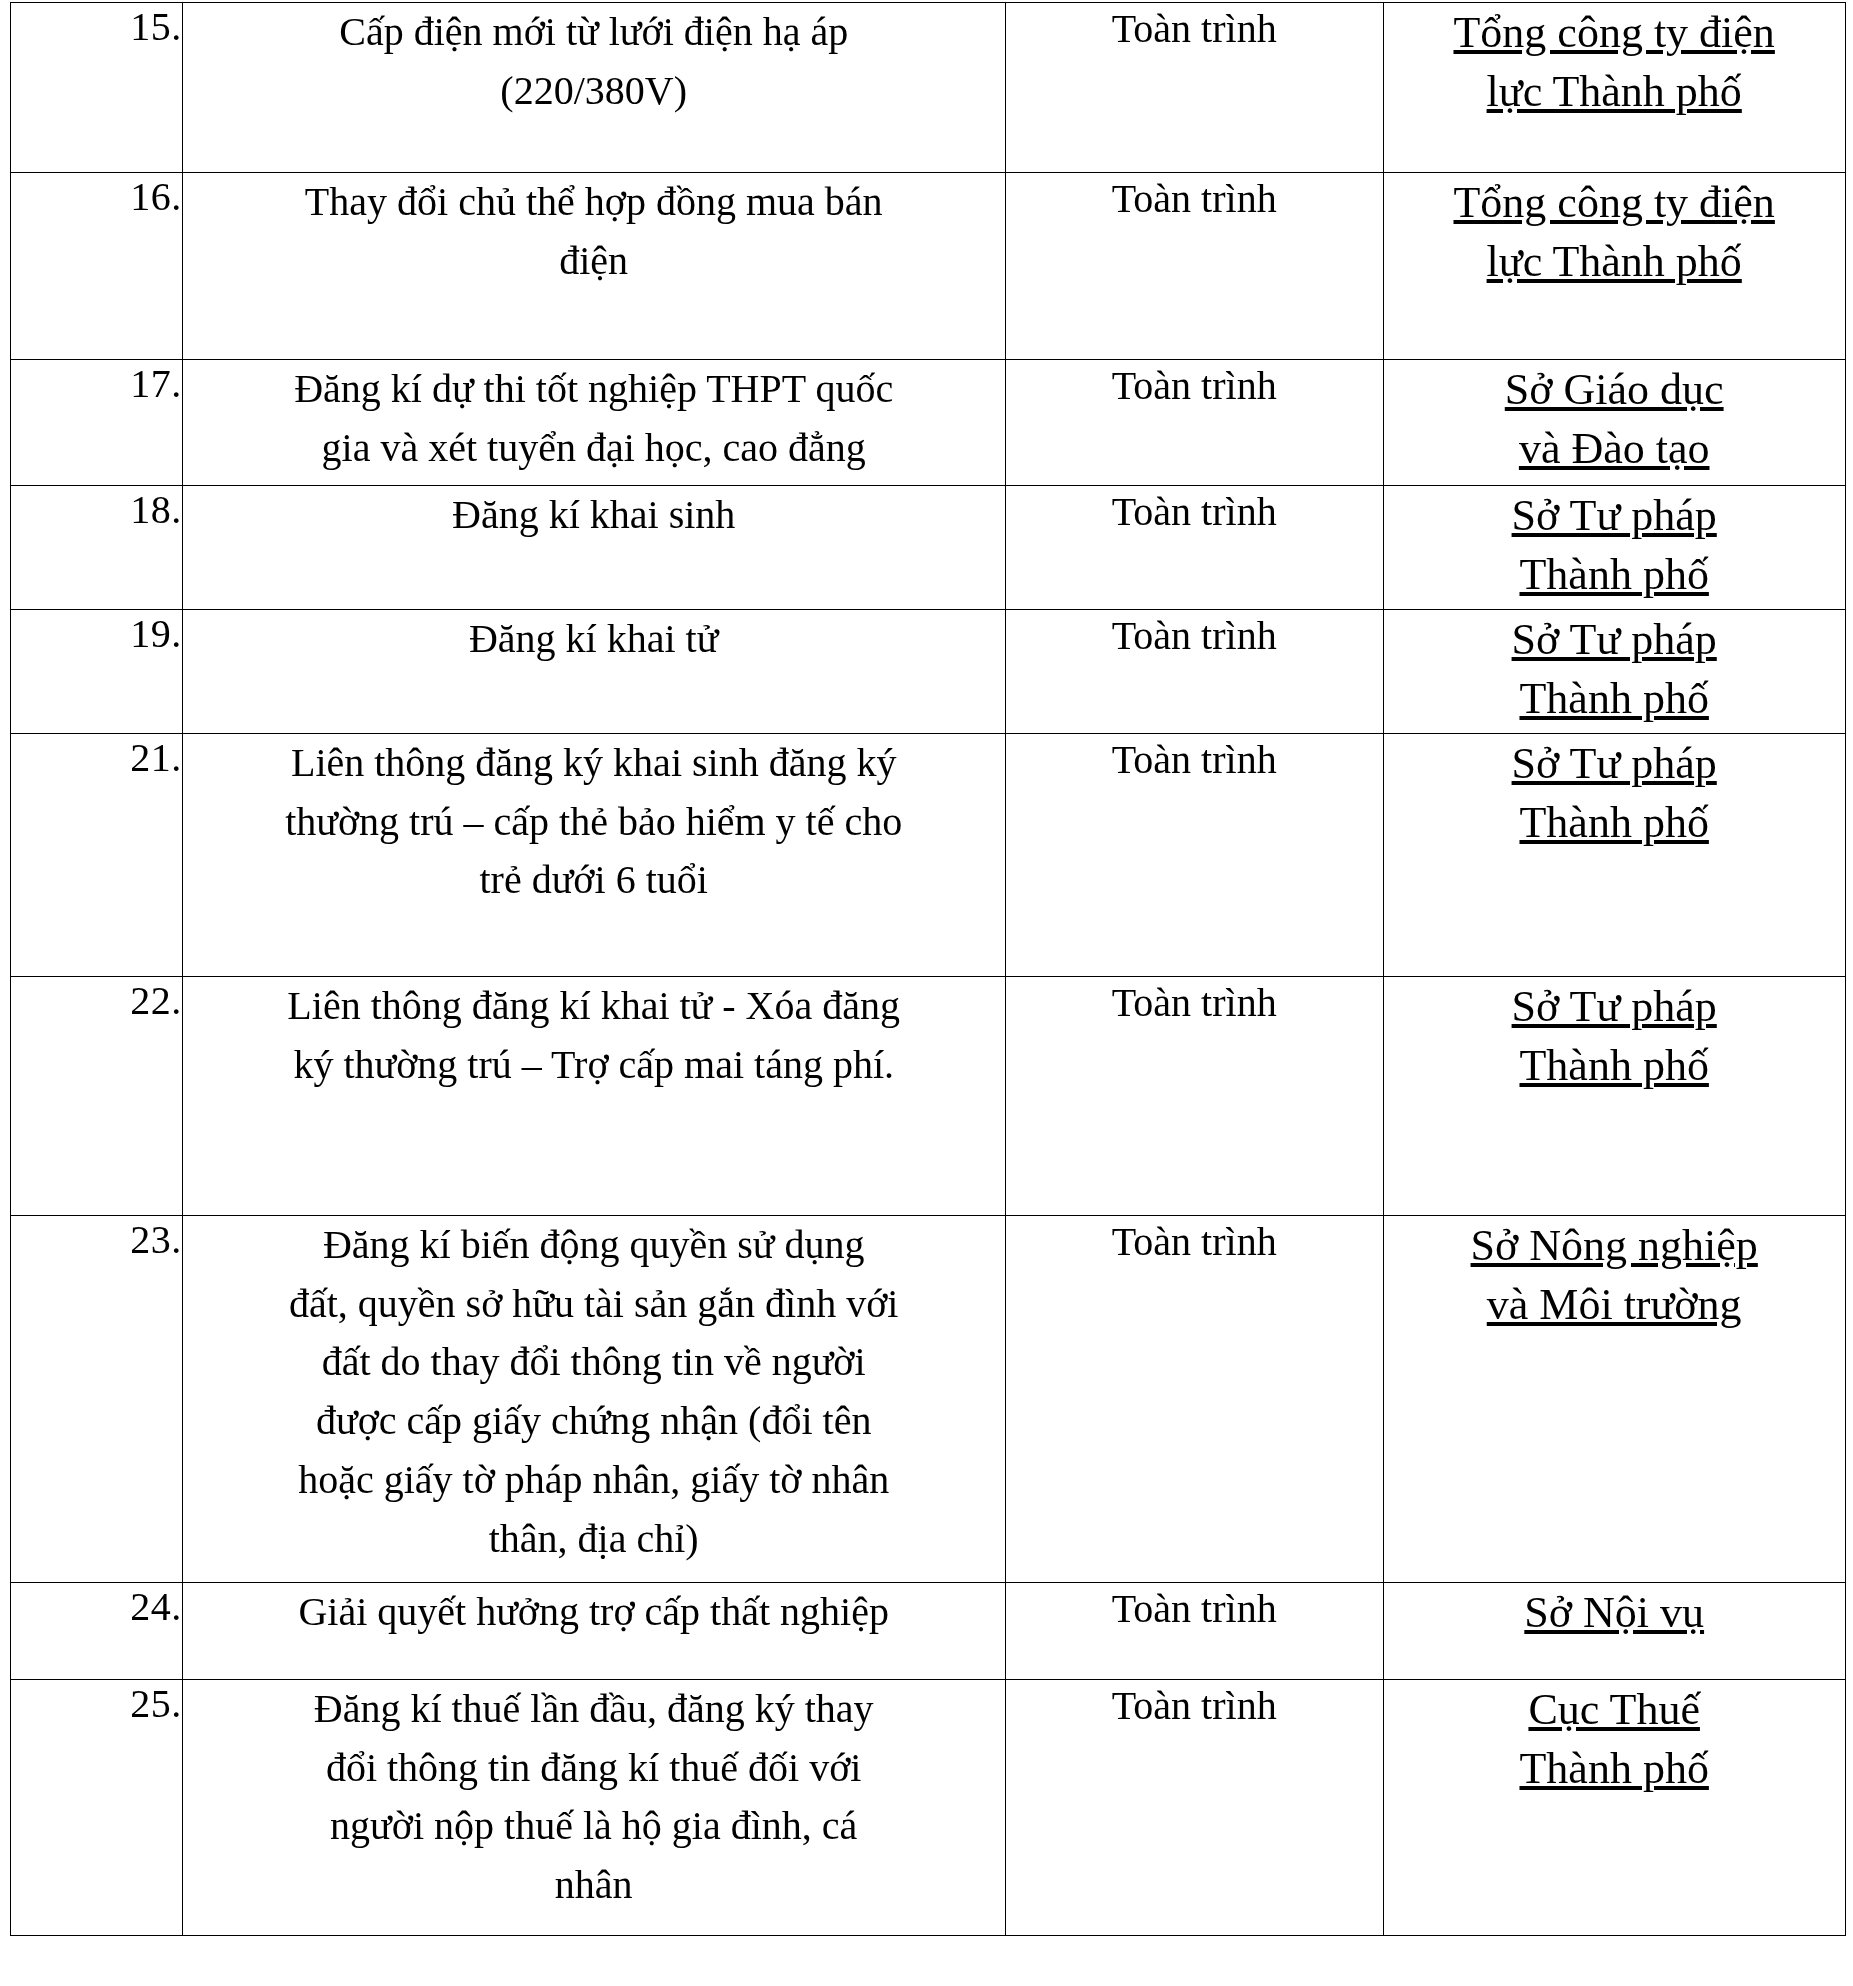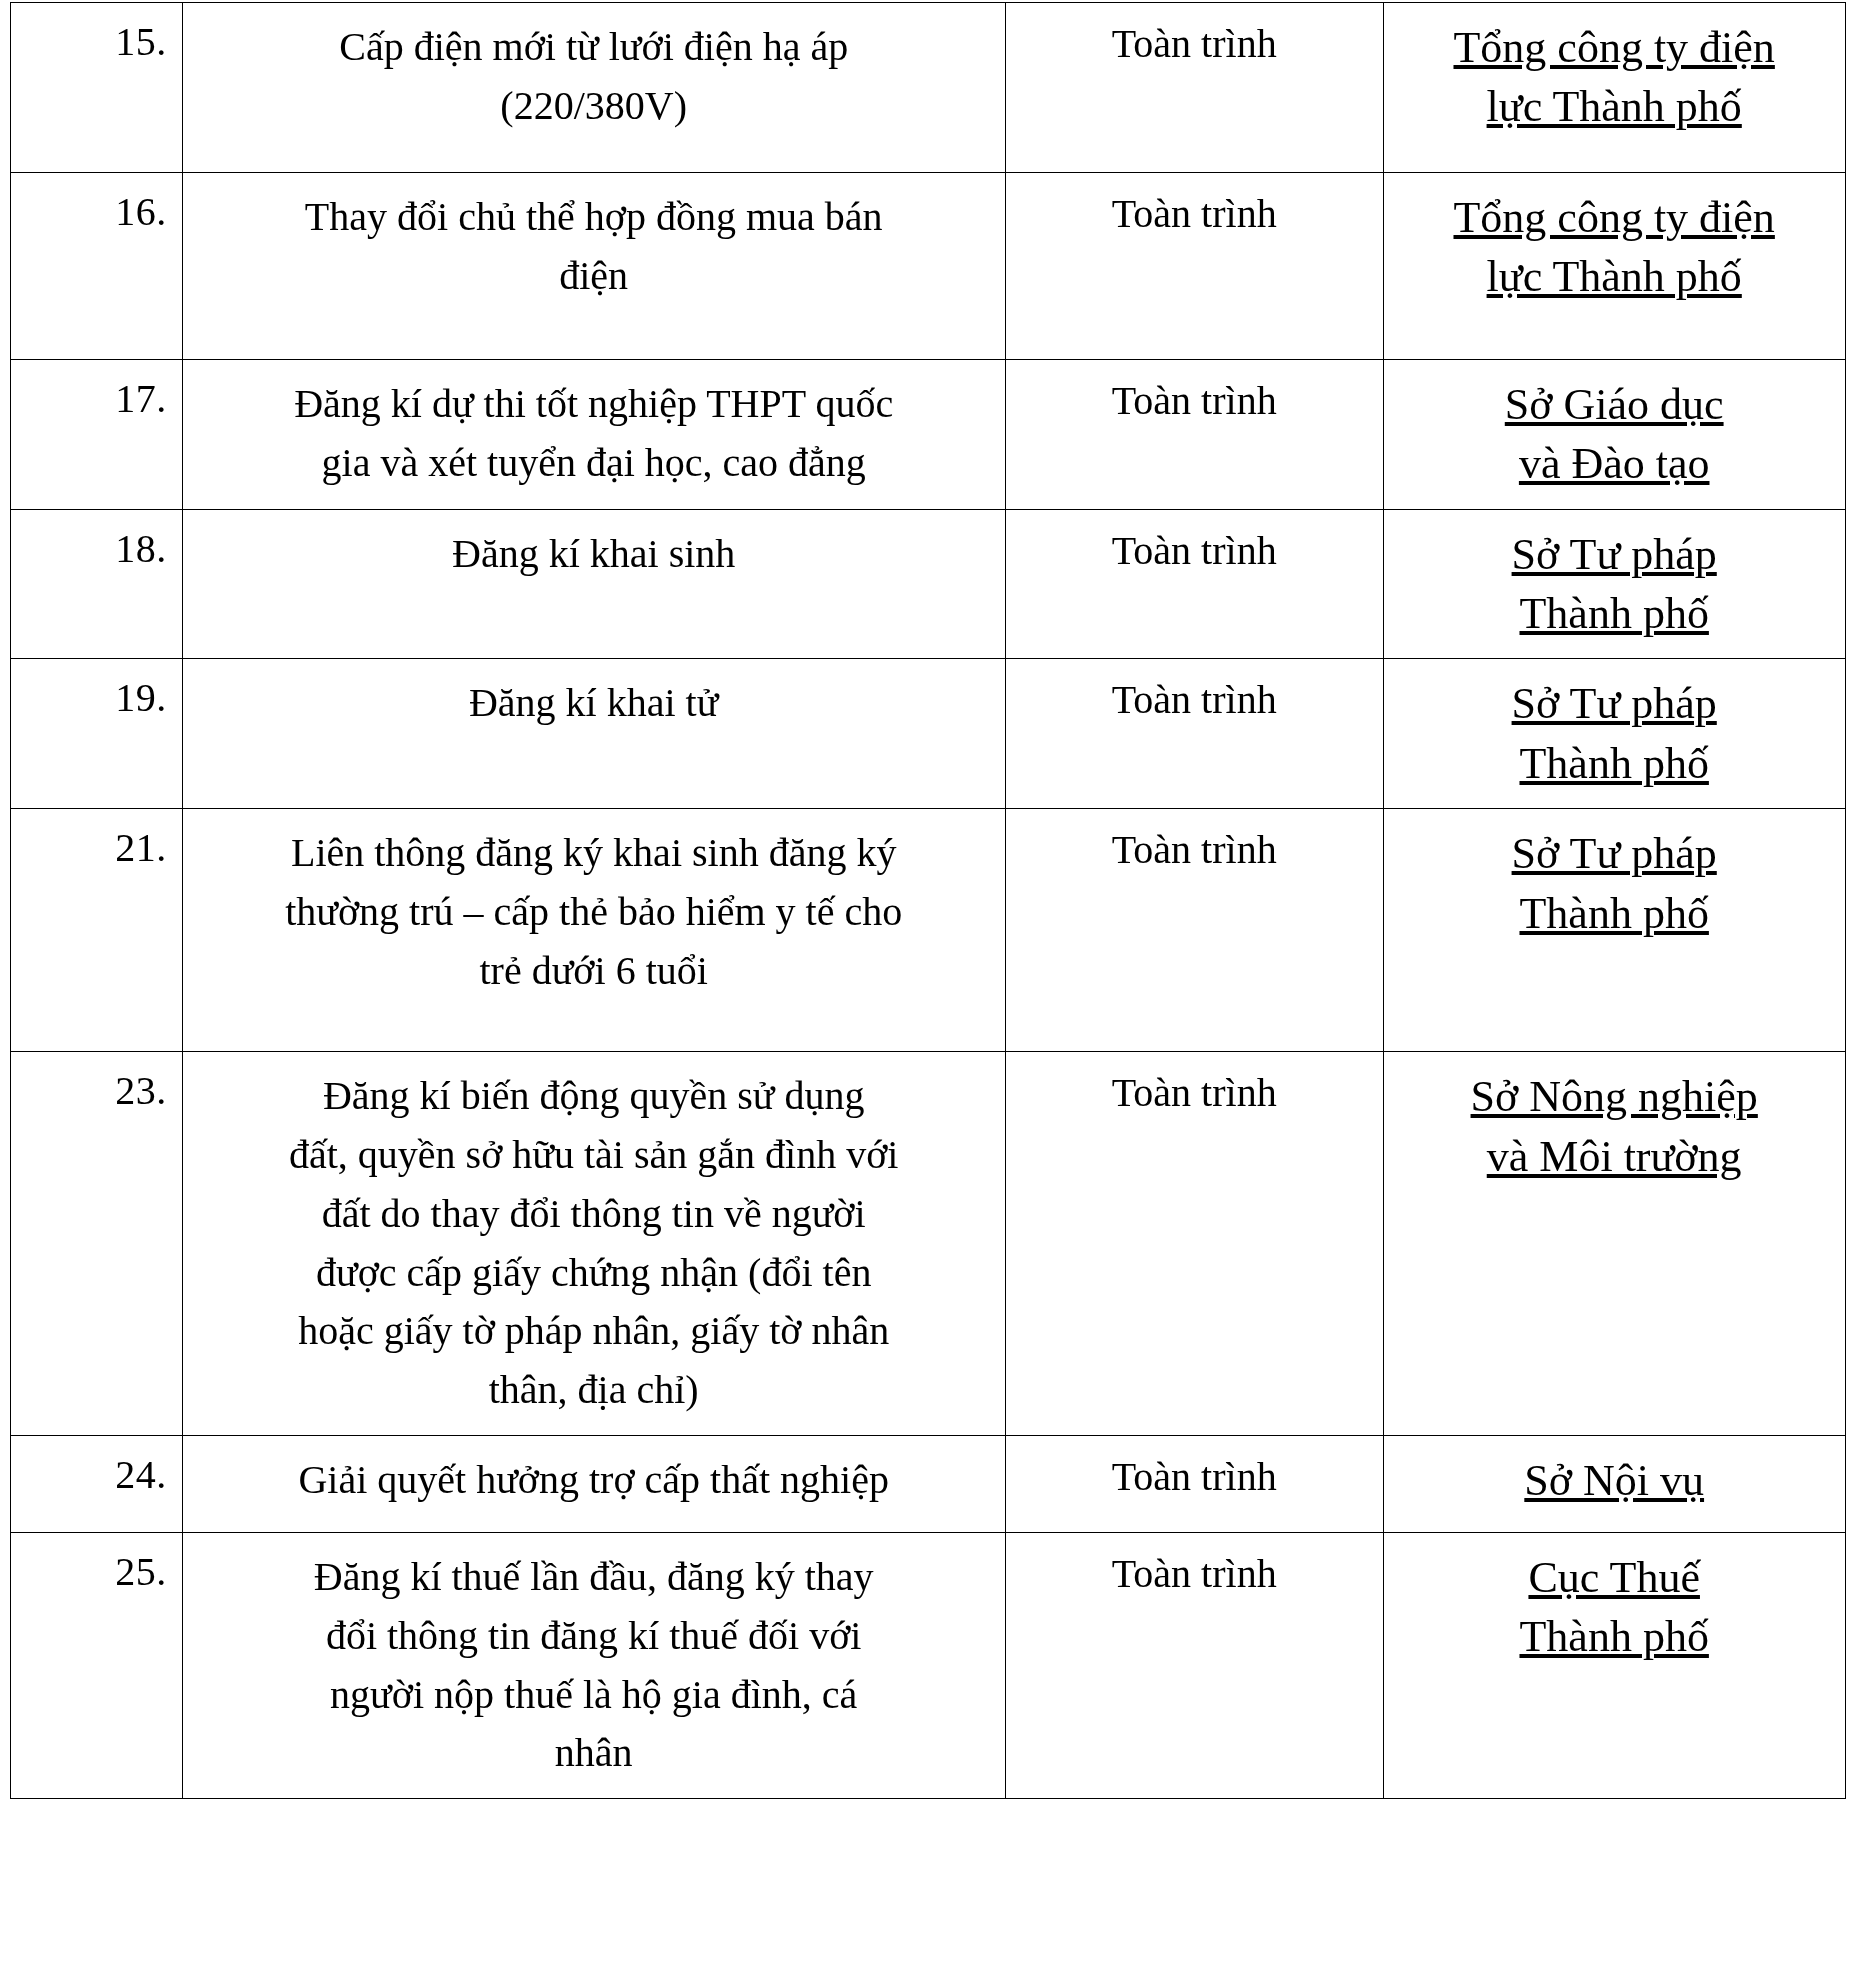--- a/index.html
+++ b/index.html
@@ -24,21 +24,21 @@
   }
   table.services-table {
     width: 1834px;
     border-collapse: collapse;
     table-layout: fixed;
     margin-top: 1.9px;
   }
   table.services-table td {
     border: 1.9px solid #000000;
     vertical-align: top;
-    padding: 15px;
+    padding: 0;
     background: #ffffff;
   }
   
   col.c-num   { width: 172px; }
   col.c-name  { width: 823px; }
   col.c-level { width: 378px; }
   col.c-org   { width: 462px; }
 
   .cell-num {
     text-align: right;
@@ -153,20 +153,32 @@
             <span class="jl">Liên thông đăng ký khai sinh đăng ký</span>
             <span class="jl">thường trú – cấp thẻ bảo hiểm y tế cho</span>
             <span class="jl">trẻ dưới 6 tuổi</span>
           </td>
           <td class="cell-level">Toàn trình</td>
           <td class="cell-org">
             <span class="just-line">Sở Tư pháp</span>
             <span class="just-line">Thành phố</span>
           </td>
         </tr>
+        <tr style="height: 239px;">
+          <td class="cell-num">22.</td>
+          <td class="cell-name">
+            <span class="jl">Liên thông đăng kí khai tử - Xóa đăng</span>
+            <span class="jl">ký thường trú – Trợ cấp mai táng phí.</span>
+          </td>
+          <td class="cell-level">Toàn trình</td>
+          <td class="cell-org">
+            <span class="just-line">Sở Tư pháp</span>
+            <span class="just-line">Thành phố</span>
+          </td>
+        </tr>
         <tr style="height: 367px;">
           <td class="cell-num">23.</td>
           <td class="cell-name">
             <span class="jl">Đăng  kí  biến  động  quyền  sử  dụng</span>
             <span class="jl">đất, quyền sở hữu tài sản gắn đình với</span>
             <span class="jl">đất  do  thay  đổi  thông  tin  về  người</span>
             <span class="jl">được  cấp  giấy  chứng  nhận  (đổi  tên</span>
             <span class="jl">hoặc giấy tờ pháp nhân, giấy tờ nhân</span>
             <span class="jl">thân, địa chỉ)</span>
           </td>

